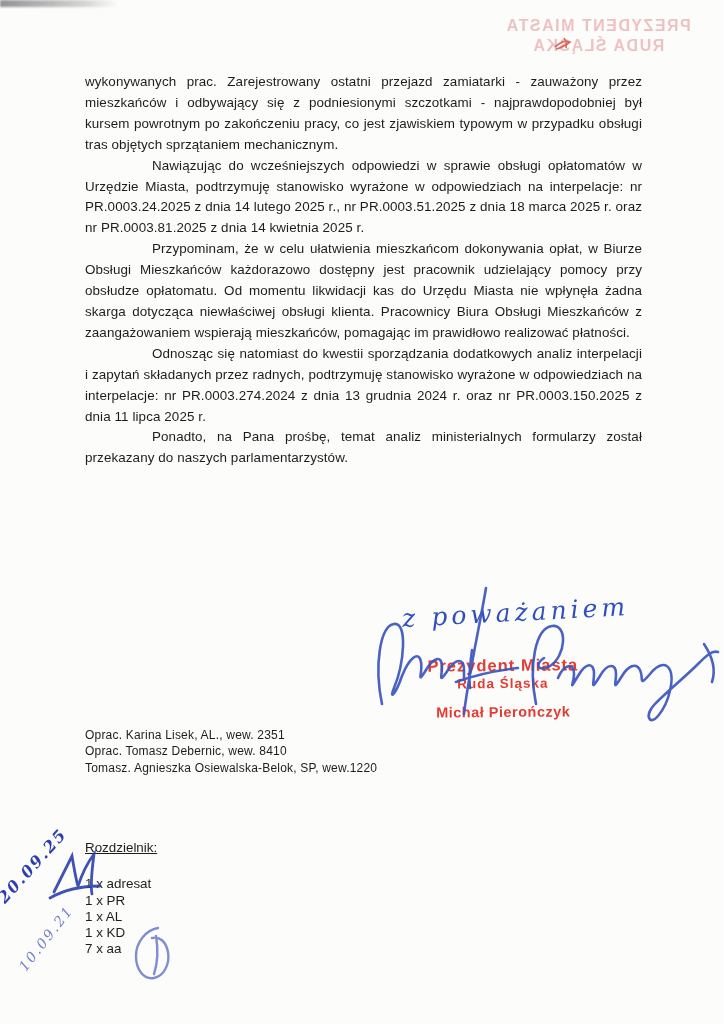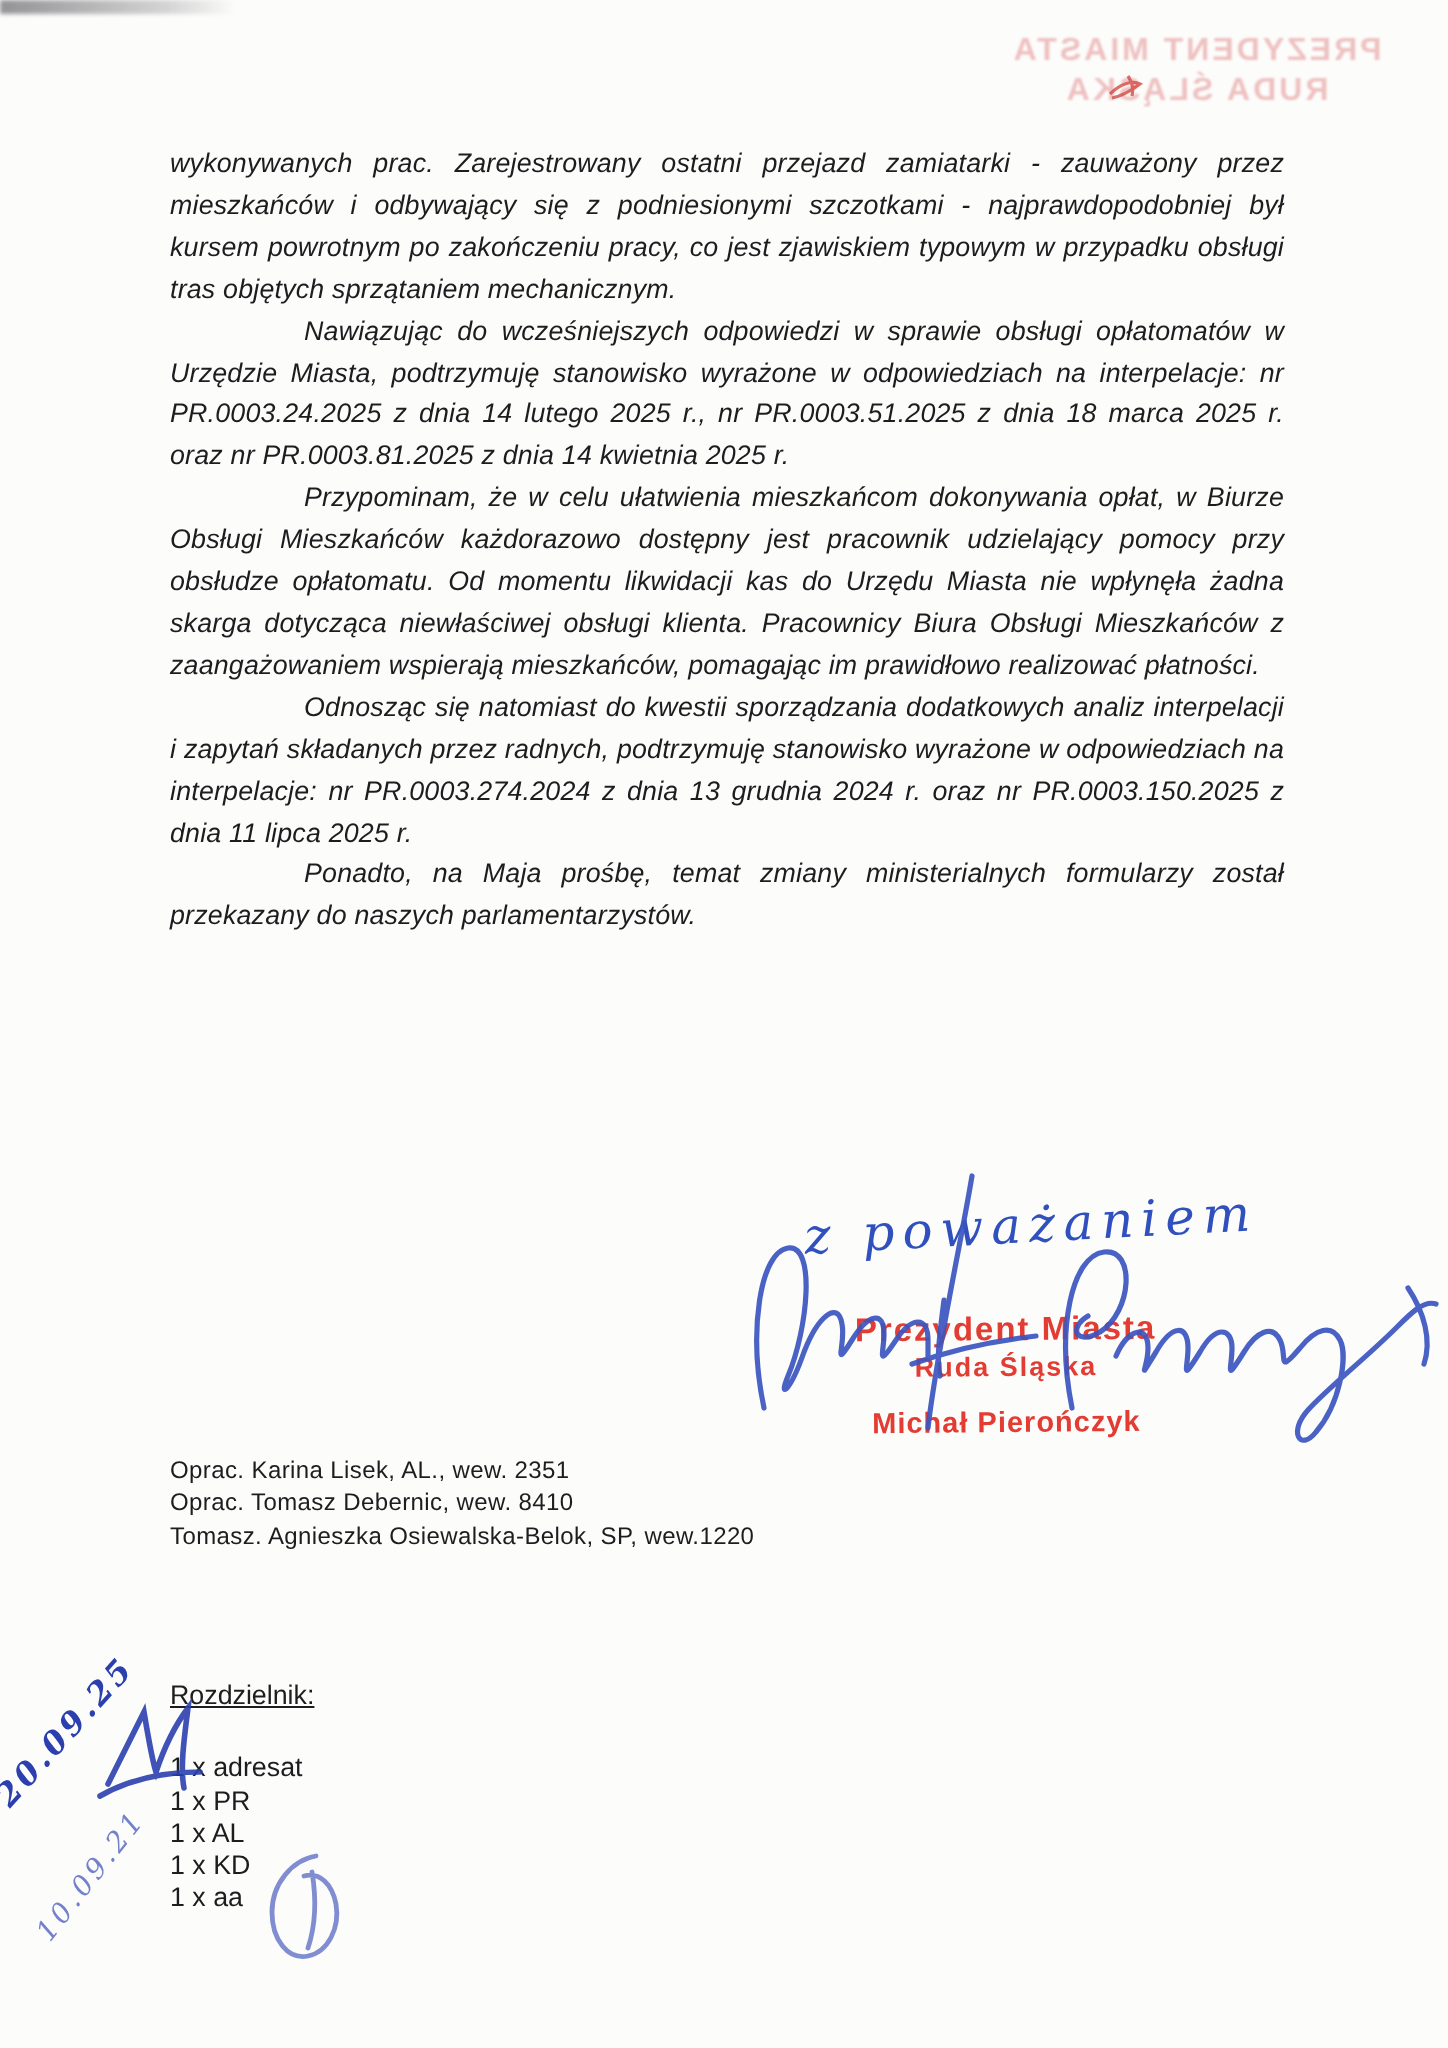--- a/index.html
+++ b/index.html
@@ -31,21 +31,20 @@
   }
   .bleed-stamp .l1{font-size:16px;}
   .bleed-stamp .l2{font-size:16px;}
   .bleed-mark{position:absolute;left:552px;top:36px;}
   
   .body-text{
     position:absolute;left:85px;top:72px;width:557px;
     font-size:13.4px;line-height:20.9px;
     text-align:justify;
     letter-spacing:.1px;
-    font-style:italic;
   }
   .body-text p{margin:0;text-indent:67px;}
   .body-text p.no-indent{text-indent:0;}
   
   .closing{
     position:absolute;left:402px;top:598px;
     font-family:"DejaVu Serif", serif;
     font-style:italic;
     font-size:25px;
     letter-spacing:4px;
@@ -115,21 +114,21 @@
   </div>
   <svg class="bleed-mark" width="26" height="16" viewBox="0 0 26 16">
     <path d="M3,11 C8,6 14,4 18,6 C14,9 9,12 4,13 M12,2 C14,5 15,8 14,12" stroke="#d24a44" stroke-width="1.6" fill="none" opacity=".8"></path>
   </svg>
 
   <div class="body-text">
     <p class="no-indent">wykonywanych prac. Zarejestrowany ostatni przejazd zamiatarki - zauważony przez mieszkańców i odbywający się z podniesionymi szczotkami - najprawdopodobniej był kursem powrotnym po zakończeniu pracy, co jest zjawiskiem typowym w przypadku obsługi tras objętych sprzątaniem mechanicznym.</p>
     <p>Nawiązując do wcześniejszych odpowiedzi w sprawie obsługi opłatomatów w Urzędzie Miasta, podtrzymuję stanowisko wyrażone w odpowiedziach na interpelacje: nr PR.0003.24.2025 z dnia 14 lutego 2025 r., nr PR.0003.51.2025 z dnia 18 marca 2025 r. oraz nr PR.0003.81.2025 z dnia 14 kwietnia 2025 r.</p>
     <p>Przypominam, że w celu ułatwienia mieszkańcom dokonywania opłat, w Biurze Obsługi Mieszkańców każdorazowo dostępny jest pracownik udzielający pomocy przy obsłudze opłatomatu. Od momentu likwidacji kas do Urzędu Miasta nie wpłynęła żadna skarga dotycząca niewłaściwej obsługi klienta. Pracownicy Biura Obsługi Mieszkańców z zaangażowaniem wspierają mieszkańców, pomagając im prawidłowo realizować płatności.</p>
     <p>Odnosząc się natomiast do kwestii sporządzania dodatkowych analiz interpelacji i zapytań składanych przez radnych, podtrzymuję stanowisko wyrażone w odpowiedziach na interpelacje: nr PR.0003.274.2024 z dnia 13 grudnia 2024 r. oraz nr PR.0003.150.2025 z dnia 11 lipca 2025 r.</p>
-    <p>Ponadto, na Maja prośbę, temat zmiany ministerialnych formularzy został przekazany do naszych parlamentarzystów.</p>
+    <p>Ponadto, na Pana prośbę, temat analiz ministerialnych formularzy został przekazany do naszych parlamentarzystów.</p>
   </div>
 
   <div class="closing">z poważaniem</div>
 
   <div class="stamp-block">
     <div class="s1">Prezydent Miasta</div>
     <div class="s2">Ruda Śląska</div>
     <div class="s3">Michał Pierończyk</div>
   </div>
 
@@ -153,21 +152,21 @@
     <div>Oprac. Tomasz Debernic, wew. 8410</div>
     <div>Tomasz. Agnieszka Osiewalska-Belok, SP, wew.1220</div>
   </div>
 
   <div class="distribution">
     <div class="dist-header">Rozdzielnik:</div>
     <div>1 x adresat</div>
     <div>1 x PR</div>
     <div>1 x AL</div>
     <div>1 x KD</div>
-    <div>1 x aa</div>
+    <div>7 x aa</div>
   </div>
 
   <div class="hand-note note1">
     <span>20.09.25</span>
   </div>
   <svg class="paraph1" width="56" height="60" viewBox="0 0 56 60">
     <path d="M6,46 C14,30 20,18 24,10 C26,22 28,34 30,40 C34,28 40,16 46,8 C44,24 42,38 44,48 M2,52 C16,44 34,40 52,40" stroke="#2b3fae" stroke-width="2.8" fill="none" stroke-linecap="round" opacity=".9"></path>
   </svg>
   <div class="hand-note note2">
     <span>10.09.21</span>

